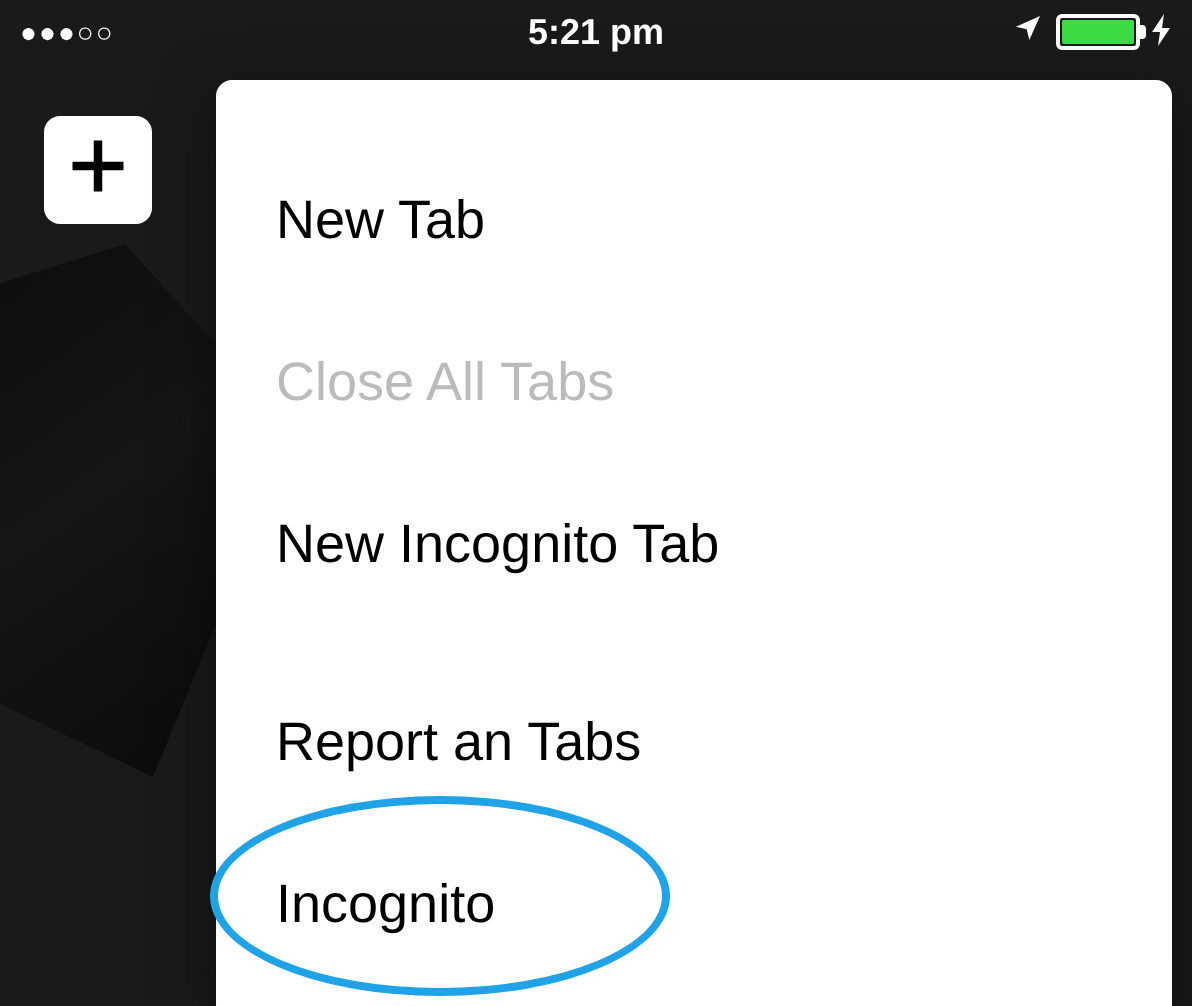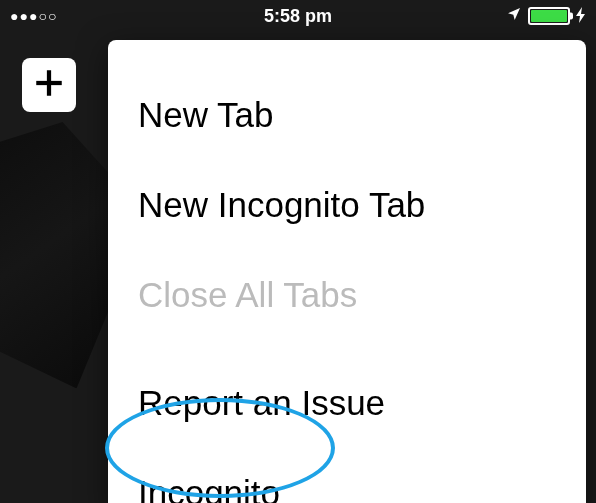--- a/index.html
+++ b/index.html
@@ -89,21 +89,21 @@
       right: 10px;
       top: 40px;
       width: 478px;
       height: 470px;
       background: #fff;
       border-radius: 8px;
       box-shadow: 0 8px 30px rgba(0,0,0,0.5);
       padding: 30px 0 0 30px;
     }
     .menu-item {
-      font-size: 35px;
+      font-size: 27px;
       color: #000;
       padding: 25px 0;
       cursor: pointer;
     }
     .menu-item.disabled {
       color: #bbb;
       cursor: default;
     }
     .menu-divider { height: 18px; }
     .highlight-oval {
@@ -122,21 +122,21 @@
 <body>
 
 <div class="bg-poly"></div>
 
 <div class="status-bar">
   <div class="status-left">
     <span class="signal-dots">
       <span class="filled">●</span><span class="filled">●</span><span class="filled">●</span><span class="empty">○</span><span class="empty">○</span>
     </span>
   </div>
-  <div class="status-center">5:58 pm</div>
+  <div class="status-center">5:21 pm</div>
   <div class="status-right">
     <span class="location-arrow">
       <svg width="16" height="16" viewBox="0 0 24 24" fill="#fff">
           <path d="M3 11l18-8-8 18-2-8-8-2z"></path>
         </svg>
     </span>
     <span class="battery">
       <span class="battery-fill"></span>
     </span>
     <span class="bolt">
@@ -151,20 +151,20 @@
   <span>
     <svg viewBox="0 0 24 24">
         <line x1="12" y1="3" x2="12" y2="21" stroke="#000" stroke-width="3"></line>
         <line x1="3" y1="12" x2="21" y2="12" stroke="#000" stroke-width="3"></line>
       </svg>
   </span>
 </div>
 
 <div class="menu-panel">
   <div class="menu-item">New Tab</div>
+  <div class="menu-item disabled">Close All Tabs</div>
   <div class="menu-item">New Incognito Tab</div>
-  <div class="menu-item disabled">Close All Tabs</div>
   <div class="menu-divider"></div>
-  <div class="menu-item">Report an Issue</div>
+  <div class="menu-item">Report an Tabs</div>
   <div class="menu-item">Incognito</div>
 </div>
 
 <div class="highlight-oval"></div>
 
 </body></html>

